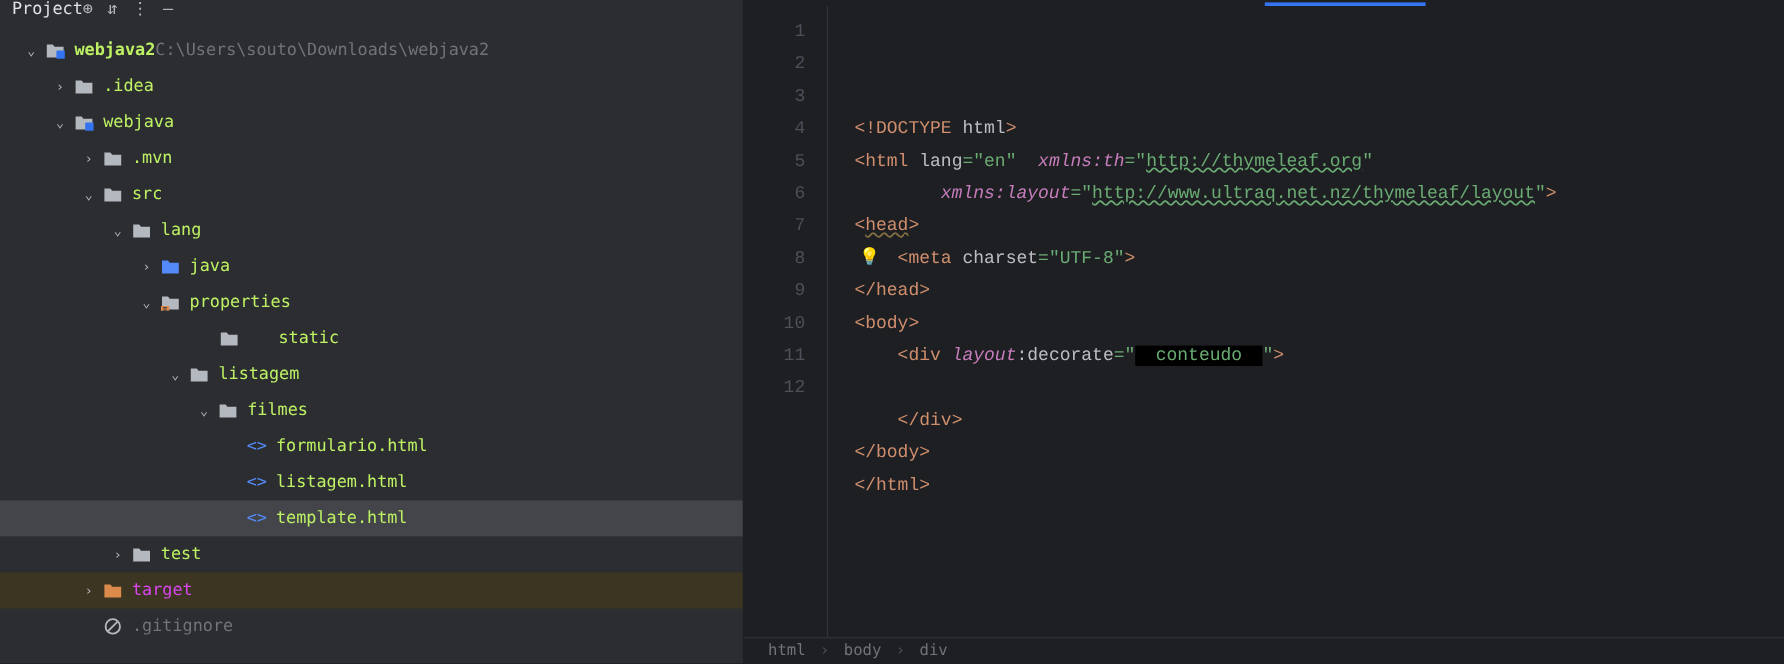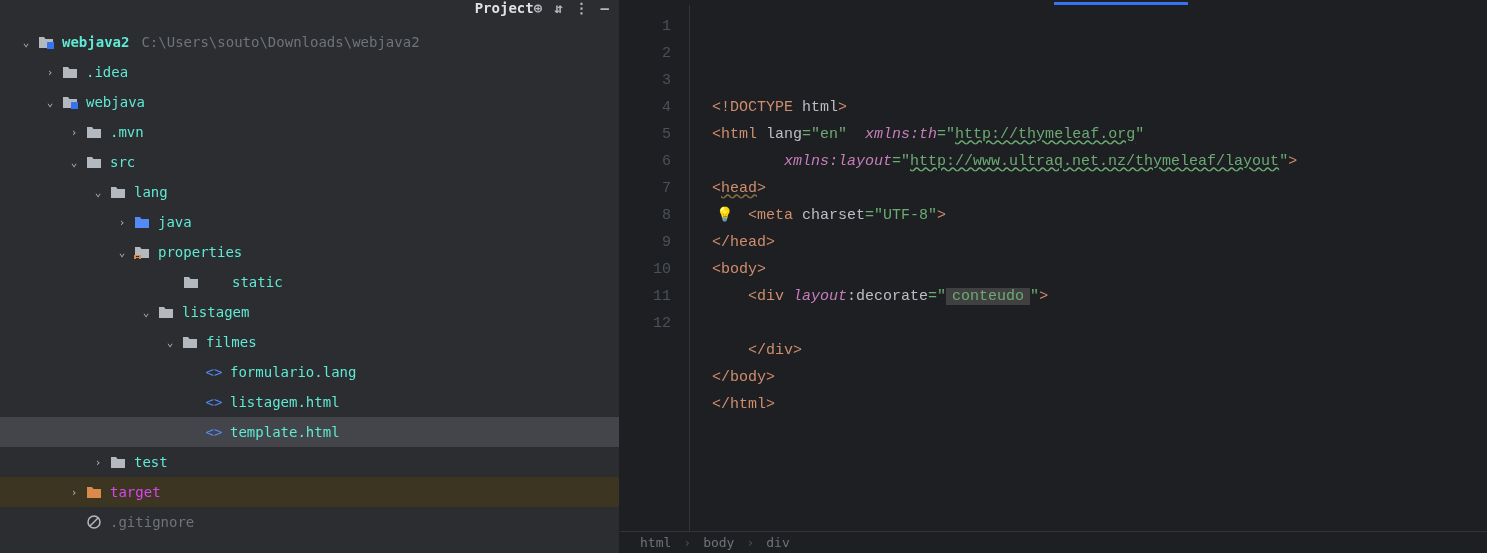--- a/index.html
+++ b/index.html
@@ -17,24 +17,24 @@
     width: 620px;
     background: #2b2d30;
     display: flex;
     flex-direction: column;
     border-right: 1px solid #1e1f22;
   }
   .sidebar-header {
     height: 15px;
     display: flex;
     align-items: center;
-    justify-content: flex-end;
+    justify-content: flex-start;
     padding: 0 10px;
     color: #dfe1e5;
-    font-weight: 700;
+    font-weight: 400;
   }
   .sidebar-actions { display: flex; gap: 12px; align-items: center; }
   .sidebar-actions span { color: #b4b8bf; cursor: pointer; }
   .tree { padding-top: 12px; overflow-y: auto; flex: 1; }
   .tree-row {
     display: flex;
     align-items: center;
     height: 30px;
     padding-left: 16px;
     cursor: pointer;
@@ -48,22 +48,22 @@
     color: #b4b8bf;
     font-size: 11px;
   }
   .tree-row .icon {
     width: 20px;
     display: inline-flex;
     align-items: center;
     justify-content: center;
     margin-right: 6px;
   }
-  .tree-row .label { color: #5eead4; }
-  .tree-row .path { color: #6f737a; margin-left: 12px; }
+  .tree-row .label { color: #bef264; }
+  .tree-row .path { color: #6f737a; margin-left: 0; }
   .folder-svg { width: 16px; height: 14px; }
   .folder-gray { fill: #b4b8bf; }
   .folder-blue { fill: #548af7; }
   .folder-orange { fill: #db8a4b; }
   .html-icon {
     color: #548af7;
     font-size: 14px;
     font-weight: 400;
   }
   .gear-icon { color: #6fb86f; }
@@ -97,22 +97,22 @@
   .c-layout-attr { color: #c77dbb; font-style: italic; }
   .c-punct { color: #cf8e6d; }
   .c-head-underline { text-decoration: underline wavy #857042; }
   .bulb {
     position: absolute;
     left: 26px;
     top: 197px;
     font-size: 14px;
   }
   .sel-box {
-    background: #404040;
-    padding: 0 6px;
+    background: #000000;
+    padding: 0 17px;
   }
   .breadcrumb {
     height: 22px;
     border-top: 1px solid #313438;
     display: flex;
     align-items: center;
     padding-left: 20px;
     gap: 12px;
     color: #6f737a;
     font-size: 13px;
@@ -235,21 +235,21 @@
           <span class="icon">
             <svg class="folder-svg" viewBox="0 0 16 14">
               <path class="folder-gray" d="M1 2 h5 l1.5 2 H15 v9 H1 Z"></path>
             </svg>
           </span>
           <span class="label" style="">filmes</span>
         </div>
         <div class="tree-row" style="padding-left: 184px;">
           <span class="chevron"></span>
           <span class="icon html-icon">&lt;&gt;</span>
-          <span class="label" style="">formulario.lang</span>
+          <span class="label" style="">formulario.html</span>
         </div>
         <div class="tree-row" style="padding-left: 184px;">
           <span class="chevron"></span>
           <span class="icon html-icon">&lt;&gt;</span>
           <span class="label" style="">listagem.html</span>
         </div>
         <div class="tree-row selected" style="padding-left: 184px;">
           <span class="chevron"></span>
           <span class="icon html-icon">&lt;&gt;</span>
           <span class="label" style="">template.html</span>

